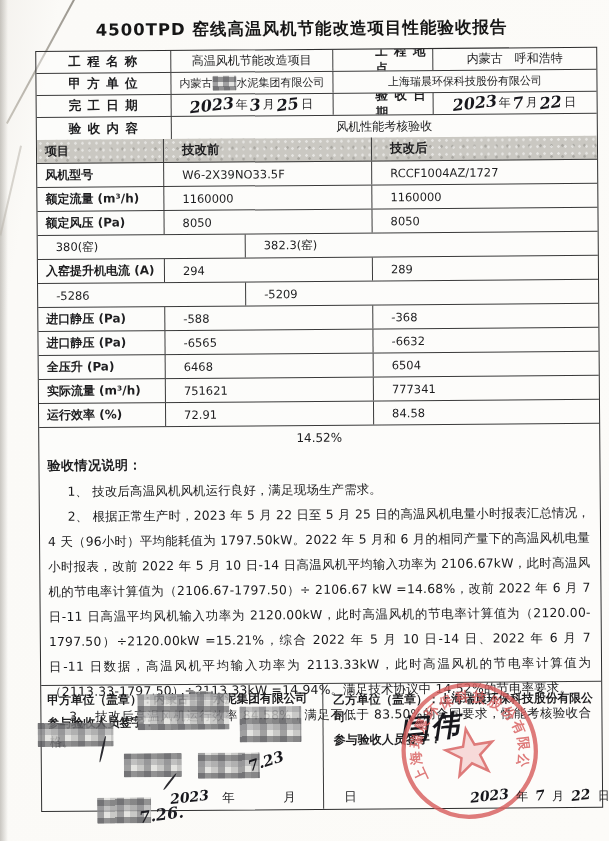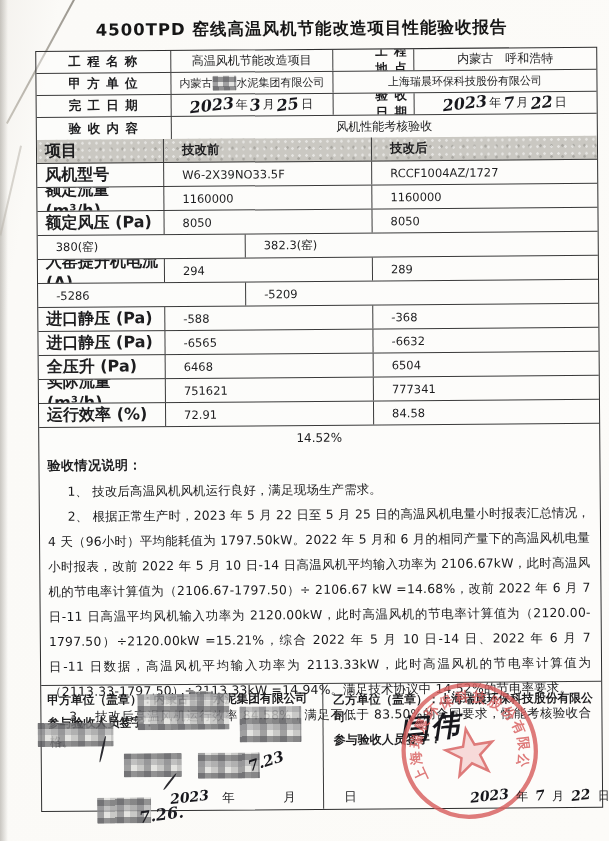--- a/index.html
+++ b/index.html
@@ -30,40 +30,40 @@
   .form{ margin:9px 0 0 38px; width:562px; border:1.5px solid #2e2e2e; background:rgba(255,255,255,.35); }
   .row{ display:flex; border-bottom:1px solid #3a3a3a; }
   .row:last-child{ border-bottom:none; }
   .cell{ border-right:1px solid #3a3a3a; display:flex; align-items:center; overflow:hidden; }
   .cell:last-child{ border-right:none; }
   .lab{ justify-content:center; font-weight:bold; font-size:12.5px; letter-spacing:1px; }
   .val{ justify-content:center; font-size:12px; }
 
   
   .info .row{ height:22px; }
-  .c1{ width:135px; } .c2{ width:162px; } .c3{ width:81px;padding-left:42px; } .c4{ flex:1; }
+  .c1{ width:135px; } .c2{ width:162px; } .c3{ width:100px;padding-left:42px; } .c4{ flex:1; }
   .val-sm{ font-size:11px; }
   .merge-val{ flex:1; justify-content:center; font-size:12px; }
 
   
   .hw{ font-family:"DejaVu Serif", serif; font-style:italic; font-weight:700;
     color:#17171c; display:inline-block; transform:rotate(-6deg); font-size:16px; line-height:1; }
   .hw-sm{ font-size:14px; }
   .hw-big{ font-size:29px; transform:rotate(-5deg); letter-spacing:2px; }
   .dateline .unit{ font-size:12px; margin:0 2px; }
 
   
   .comp-head{ height:28px; font-weight:bold; font-size:12.5px;
     background-color:#cac8c2;
     background-image:radial-gradient(rgba(255,255,255,.5) 1px, transparent 1.6px),
                      radial-gradient(rgba(90,88,82,.28) 1px, transparent 1.6px);
     background-size:7px 7px, 11px 11px; background-position:0 0, 3px 4px;
   }
   .comp .row{ height:24px; }
-  .comp .k1{ width:127px; padding-left:8px; font-weight:bold; font-size:16px; }
+  .comp .k1{ width:127px; padding-left:8px; font-weight:bold; font-size:12px; }
   .comp .k2{ width:208px; padding-left:18px; font-size:11.5px; }
   .comp .k3{ flex:1; padding-left:18px; font-size:11.5px; }
   .comp-head .k2, .comp-head .k3{ font-weight:bold; font-size:12.5px; }
   .promise{ height:22px; }
   .promise .pv{ flex:1; justify-content:center; font-size:12px; }
 
   
   .notes{ height:234px; border-bottom:1px solid #3a3a3a; padding:5px 10px 0 8px; }
   .notes h3{ font-size:13px; font-weight:bold; margin-bottom:4px; letter-spacing:.5px; }
   .notes p{ font-size:12.4px; line-height:25px; text-align:justify; text-indent:1.6em;

